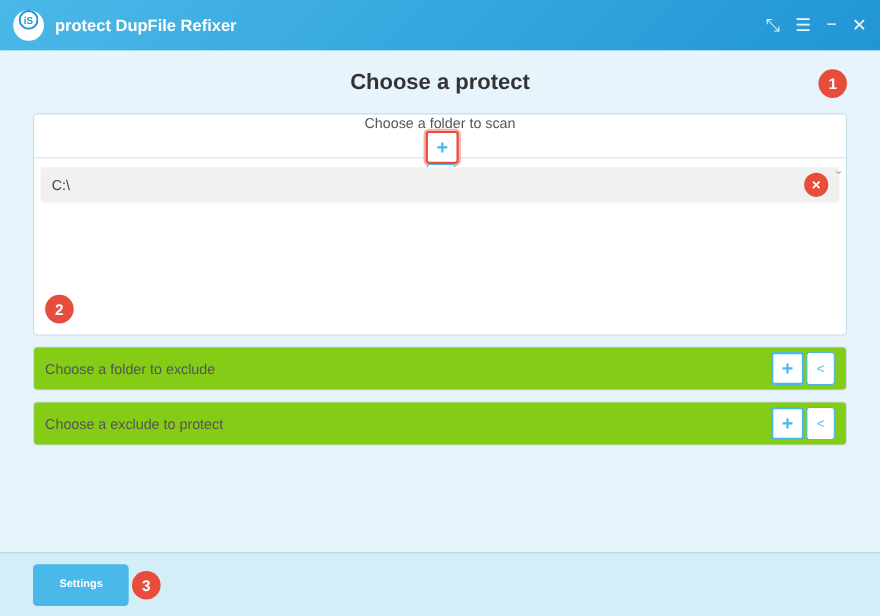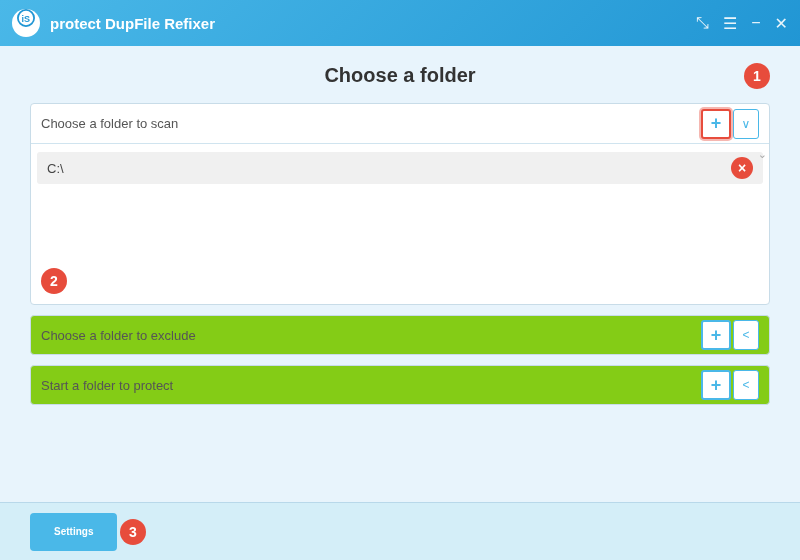--- a/index.html
+++ b/index.html
@@ -93,20 +93,21 @@
       margin-bottom: 10px;
     }
 
     .panel-header {
       display: flex;
       align-items: center;
       padding: 0 10px;
       height: 40px;
       border-bottom: 1px solid #d0e4ef;
       position: relative;
+      flex-direction: column;
     }
 
     .panel-header-label {
       font-size: 13px;
       color: #555;
       flex: 1;
     }
 
     .panel-btn {
       width: 30px;
@@ -266,21 +267,21 @@
     <span title="Menu">☰</span>
     <span title="Minimize">−</span>
     <span title="Close">✕</span>
   </div>
 </div>
 
 <div class="main-content">
 
   <div style="display:flex; align-items:center; margin-bottom:16px; position:relative;">
     <div style="flex:1; text-align:center;">
-      <span class="page-title">Choose a folder</span>
+      <span class="page-title">Choose a protect</span>
     </div>
     <div class="step-badge" style="position:absolute; right:0;">1</div>
   </div>
 
   <div class="panel">
     <div class="panel-header">
       <span class="panel-header-label">Choose a folder to scan</span>
       <div class="panel-btn highlighted">+</div>
       <div class="panel-btn-arrow">∨</div>
     </div>
@@ -295,21 +296,21 @@
     <div style="position:absolute; right:4px; bottom:4px; color:#bbb; font-size:11px;"></div>
   </div>
 
   <div class="compact-panel">
     <span class="panel-header-label">Choose a folder to exclude</span>
     <div class="panel-btn">+</div>
     <div class="panel-btn-arrow">&lt;</div>
   </div>
 
   <div class="compact-panel">
-    <span class="panel-header-label">Start a folder to protect</span>
+    <span class="panel-header-label">Choose a exclude to protect</span>
     <div class="panel-btn">+</div>
     <div class="panel-btn-arrow">&lt;</div>
   </div>
 
 </div>
 
 <div class="footer">
   <button class="footer-btn">Settings</button>
   <div class="step-badge footer-step3">3</div>
 </div>

